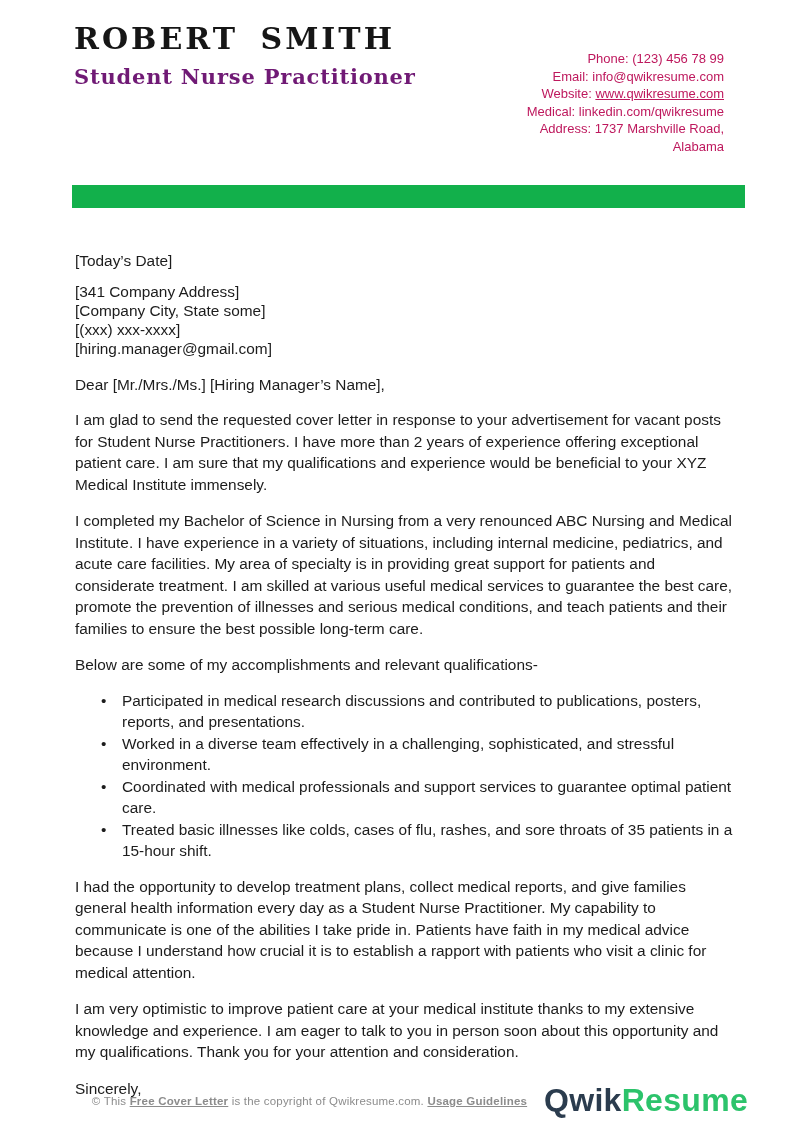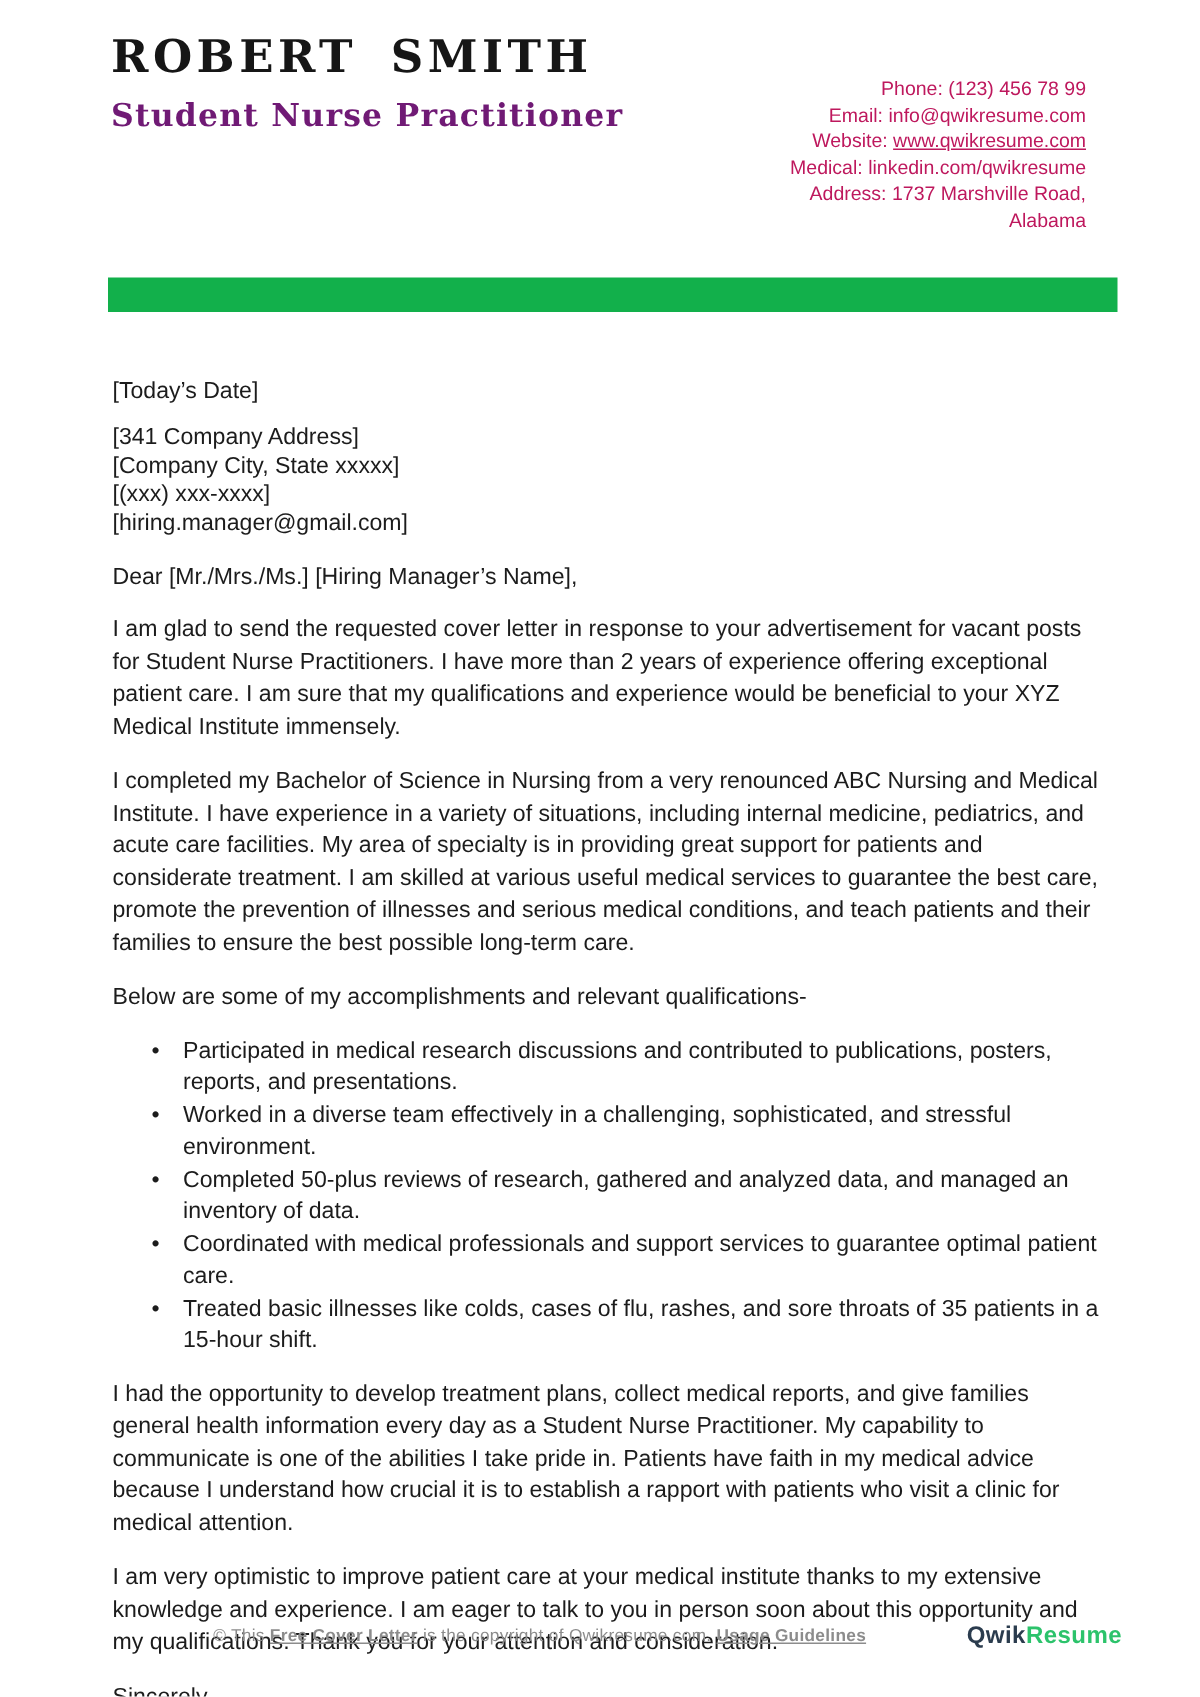--- a/index.html
+++ b/index.html
@@ -47,21 +47,21 @@
   .footer {
     position:absolute; left:0; right:0; top:1082px;
     display:flex; align-items:center; padding:0 52px 0 75px;
   }
   .copyright {
     flex:1; text-align:center; font-size:11.5px; color:#8c8c8c;
     letter-spacing:0.2px;
   }
   .copyright a { color:#8c8c8c; text-decoration:underline; cursor:pointer;font-weight:bold; }
   .logo {
-    font-size:16px; font-weight:bold; letter-spacing:0.3px;
+    font-size:32px; font-weight:bold; letter-spacing:0.3px;
     font-family:"Liberation Sans", sans-serif; white-space:nowrap;
   }
 </style>
 </head>
 <body>
 
 <div class="page">
 
   <div class="header">
     <div class="identity">
@@ -78,38 +78,37 @@
     </div>
   </div>
 
   <div class="green-bar" style="background-color: rgb(18, 176, 75);"></div>
 
   <div class="letter">
     <p class="date-line">[Today’s Date]</p>
 
     <div class="recipient">
         <div class="recipient-line">[341 Company Address]</div>
-        <div class="recipient-line">[Company City, State xxxxx]</div>
+        <div class="recipient-line">[Company City, State some]</div>
         <div class="recipient-line">[(xxx) xxx-xxxx]</div>
         <div class="recipient-line">[hiring.manager@gmail.com]</div>
       </div>
 
     <p class="salutation">Dear [Mr./Mrs./Ms.] [Hiring Manager’s Name],</p>
 
     <div>
         <p class="para">I am glad to send the requested cover letter in response to your advertisement for vacant posts for Student Nurse Practitioners. I have more than 2 years of experience offering exceptional patient care. I am sure that my qualifications and experience would be beneficial to your XYZ Medical Institute immensely.</p>
         <p class="para">I completed my Bachelor of Science in Nursing from a very renounced ABC Nursing and Medical Institute. I have experience in a variety of situations, including internal medicine, pediatrics, and acute care facilities. My area of specialty is in providing great support for patients and considerate treatment. I am skilled at various useful medical services to guarantee the best care, promote the prevention of illnesses and serious medical conditions, and teach patients and their families to ensure the best possible long-term care.</p>
       </div>
 
     <p class="accomplishments-intro">Below are some of my accomplishments and relevant qualifications-</p>
 
     <ul class="accomplishments">
         <li>Participated in medical research discussions and contributed to publications, posters, reports, and presentations.</li>
         <li>Worked in a diverse team effectively in a challenging, sophisticated, and stressful environment.</li>
-        <li>Completed 50-plus reviews of research, gathered and analyzed data, and managed an inventory of data.</li>
         <li>Coordinated with medical professionals and support services to guarantee optimal patient care.</li>
         <li>Treated basic illnesses like colds, cases of flu, rashes, and sore throats of 35 patients in a 15-hour shift.</li>
       </ul>
 
     <div>
         <p class="para">I had the opportunity to develop treatment plans, collect medical reports, and give families general health information every day as a Student Nurse Practitioner. My capability to communicate is one of the abilities I take pride in. Patients have faith in my medical advice because I understand how crucial it is to establish a rapport with patients who visit a clinic for medical attention.</p>
         <p class="para">I am very optimistic to improve patient care at your medical institute thanks to my extensive knowledge and experience. I am eager to talk to you in person soon about this opportunity and my qualifications. Thank you for your attention and consideration.</p>
       </div>
 
     <div class="signoff-block">

